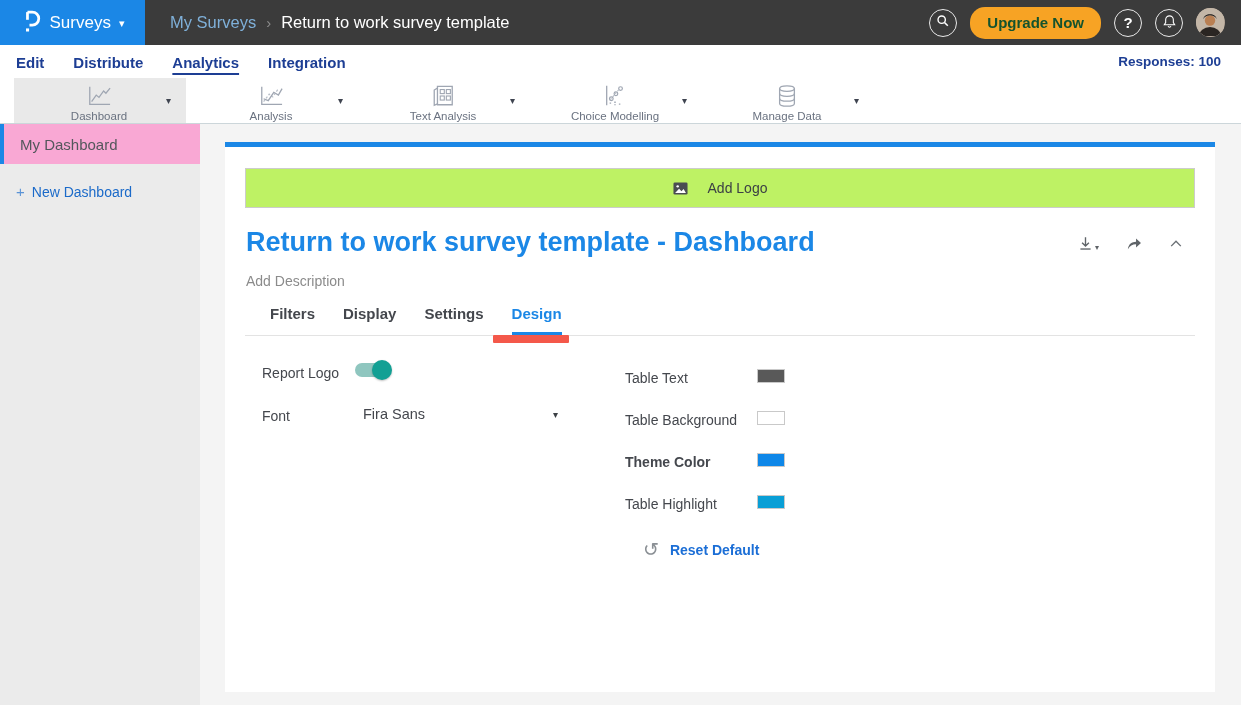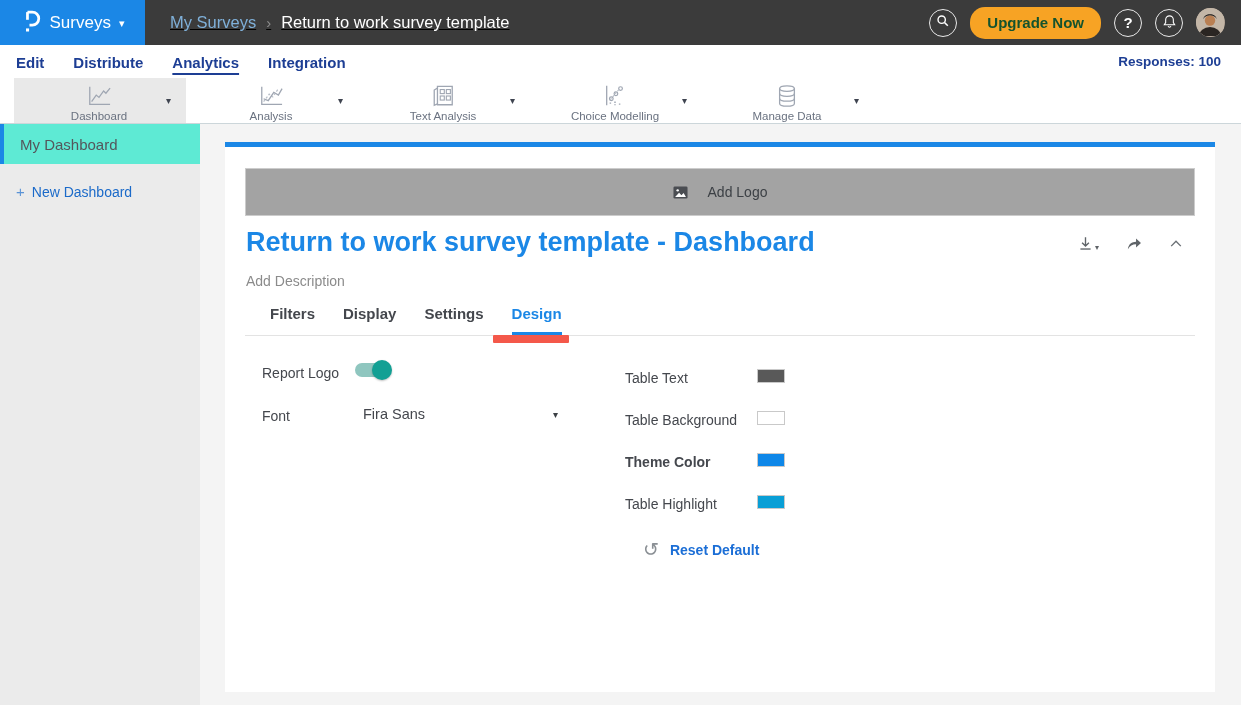--- a/index.html
+++ b/index.html
@@ -5,21 +5,21 @@
   * { margin:0; padding:0; box-sizing:border-box; }
   html,body { width:1241px; height:705px; }
   body { font-family:"Liberation Sans","DejaVu Sans",sans-serif; background:#f4f4f4; overflow:hidden; }
   .app { width:1241px; height:705px; display:flex; flex-direction:column; }
 
   
   .topbar { height:45px; background:#3b3b3b; display:flex; align-items:center; flex-shrink:0; }
   .logo-box { width:145px; height:45px; background:#1b87e6; display:flex; align-items:center; justify-content:center; gap:8px; cursor:pointer; }
   .logo-box .product { color:#fff; font-size:17px; font-weight:500; }
   .logo-box .caret { color:#fff; font-size:11px; margin-top:2px; }
-  .breadcrumb { display:flex; align-items:center; gap:10px; margin-left:25px; font-size:16.5px;text-decoration:underline; }
+  .breadcrumb { display:flex; align-items:center; gap:10px; margin-left:25px; font-size:16.5px; }
   .crumb-parent { color:#7fb0d9; cursor:pointer; }
   .crumb-sep { color:#8d8d8d; font-size:15px; }
   .crumb-current { color:#fff; }
   .top-actions { margin-left:auto; display:flex; align-items:center; gap:13px; padding-right:16px; }
   .circle-btn { width:28px; height:28px; border:1.6px solid #e9e9e9; border-radius:50%; display:flex; align-items:center; justify-content:center; color:#fff; font-size:15px; font-weight:700; cursor:pointer; background:transparent; }
   .upgrade-btn { background:#f7a324; color:#14532d; border:none; border-radius:15px; height:32px; padding:0 17px; font-size:15px; font-weight:700; font-family:inherit; cursor:pointer; }
   .avatar { width:29px; height:29px; border-radius:50%; overflow:hidden; cursor:pointer; background:#b9aa9b; }
 
   
   .subnav { height:33px; background:#fff; display:flex; align-items:center; padding:0 20px 0 16px; flex-shrink:0; }
@@ -33,28 +33,28 @@
   .tool-group { width:172px; display:flex; align-items:center; cursor:pointer; }
   .tool-group.selected { background:#e9e9e9; }
   .tool-item { width:138px; display:flex; flex-direction:column; align-items:center; justify-content:center; padding-top:4px;padding-left:32px; }
   .tool-label { font-size:11.5px; color:#6a7280; margin-top:2px; white-space:nowrap; }
   .tool-caret { color:#3f4450; font-size:10px; margin-left:14px; }
   .tool-icon svg { display:block; }
 
   
   .body { flex:1; display:flex; min-height:0; }
   .sidebar { width:200px; background:#ebebeb; flex-shrink:0; }
-  .side-item { height:40px; background:#5eead4; border-left:4px solid #1b87e6; display:flex; align-items:center; padding-left:16px; font-size:15px; color:#54575c; cursor:pointer; }
+  .side-item { height:40px; background:#f9a8d4; border-left:4px solid #1b87e6; display:flex; align-items:center; padding-left:16px; font-size:15px; color:#54575c; cursor:pointer; }
   .side-new { margin:19px 0 0 16px; font-size:14px; color:#1b6ac9; cursor:pointer; display:flex; gap:7px; align-items:center; }
   .side-new .plus { color:#5a93d6; font-size:15px; }
 
   .main { flex:1; background:#f4f4f4; position:relative; }
   .card { position:absolute; left:25px; right:26px; top:18px; bottom:13px; background:#fff; border-top:5px solid #1b87e6; }
 
-  .logo-drop { position:absolute; left:20px; right:20px; top:21px; height:48px; border:1px solid #ccc; display:flex; align-items:center; justify-content:center; gap:20px; cursor:pointer; background:#a3a3a3; }
+  .logo-drop { position:absolute; left:20px; right:20px; top:21px; height:40px; border:1px solid #ccc; display:flex; align-items:center; justify-content:center; gap:20px; cursor:pointer; background:#bef264; }
   .logo-drop span { font-size:14px; color:#3c4045; font-weight:500; }
 
   .page-title { position:absolute; left:21px; top:80px; font-size:27px; font-weight:700; color:#1b87e6; }
   .title-actions { position:absolute; right:32px; top:88px; display:flex; gap:26px; align-items:center; }
   .title-actions .act { cursor:pointer; display:flex; align-items:flex-end; color:#5f6468; }
   .dl-caret { font-size:8px; color:#5f6468; margin-left:1px; }
 
   .desc { position:absolute; left:21px; top:126px; font-size:14px; color:#8b8b8b; cursor:pointer; }
 
   .tabs { position:absolute; left:20px; right:20px; top:152px; height:37px; border-bottom:1px solid #e3e3e3; display:flex; gap:28px; padding-left:25px; }

